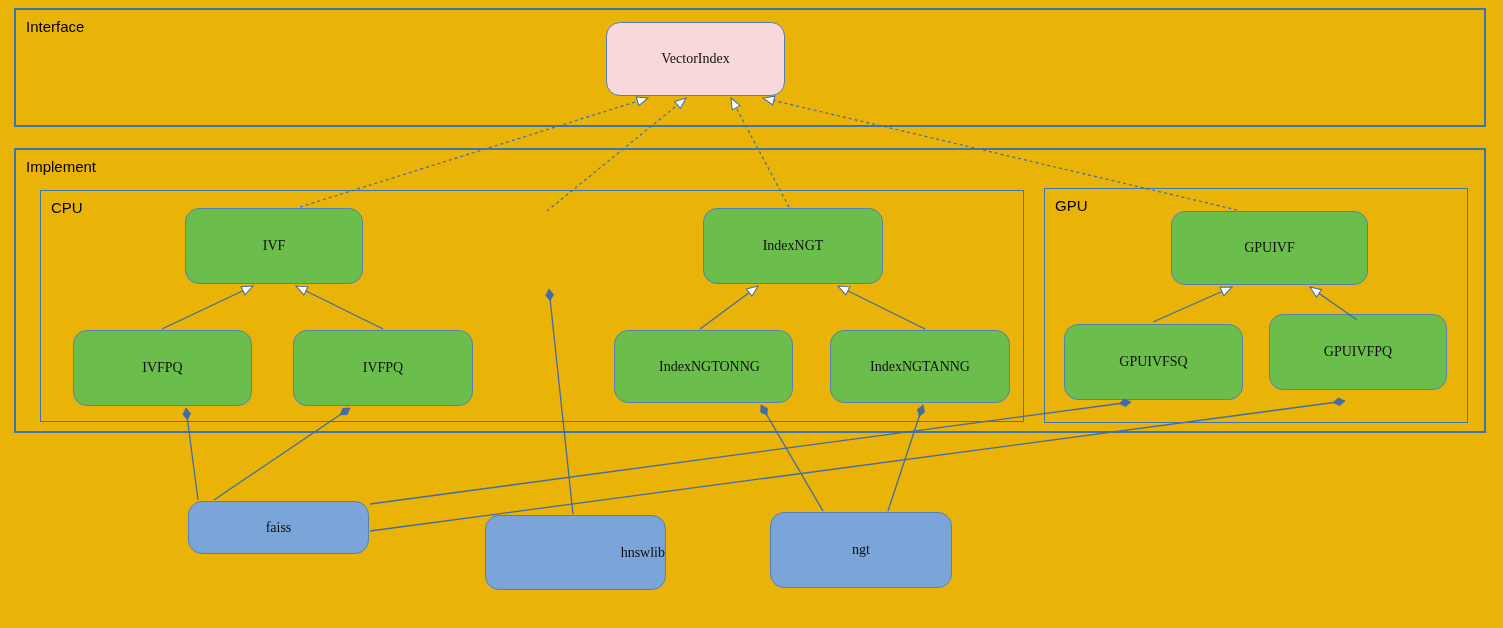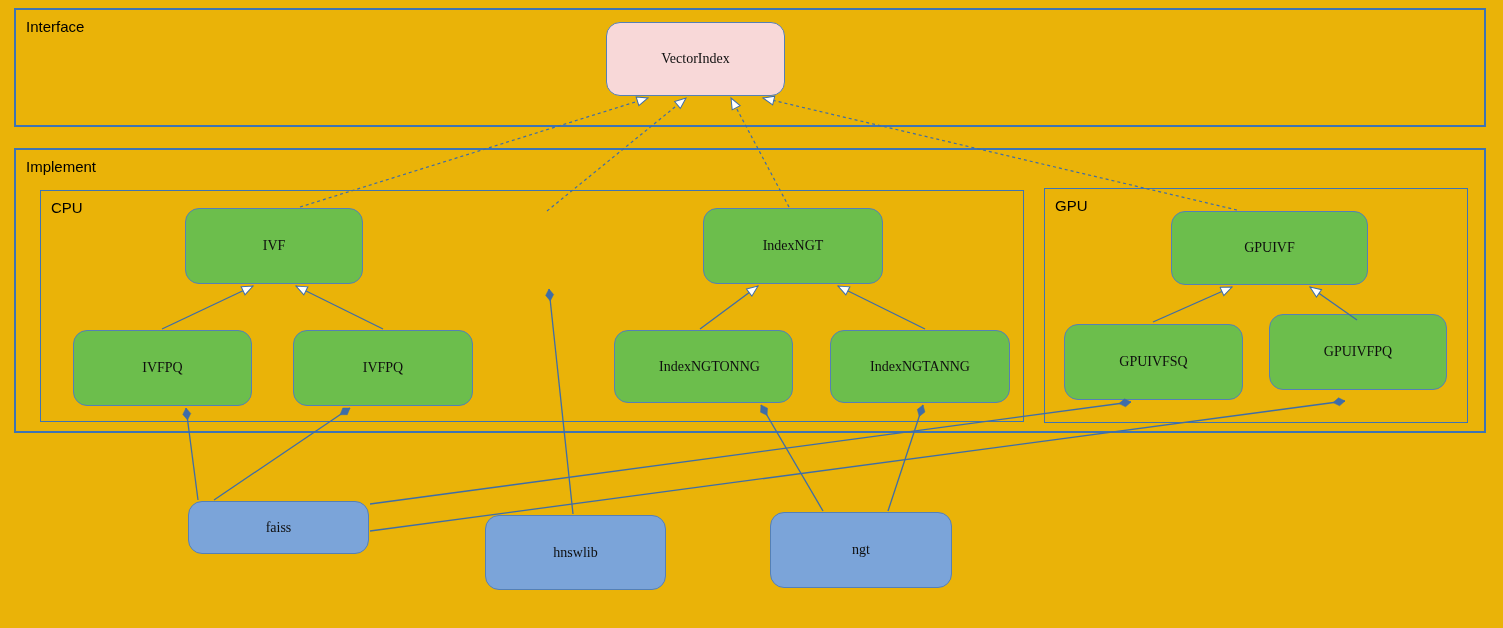--- a/index.html
+++ b/index.html
@@ -90,21 +90,21 @@
   <div class="node green" style="left:1064px;top:324px;width:179px;height:76px;">
     <span>GPUIVFSQ</span>
   </div>
   <div class="node green" style="left:1269px;top:314px;width:178px;height:76px;">
     <span>GPUIVFPQ</span>
   </div>
 
   <div class="node blue" style="left:188px;top:501px;width:181px;height:53px;">
     <span>faiss</span>
   </div>
-  <div class="node blue" style="left:485px;top:515px;width:181px;height:75px;">
+  <div class="node blue" style="left:485px;top:515px;width:181px;height:75px;justify-content:flex-end;">
     <span>hnswlib</span>
   </div>
   <div class="node blue" style="left:770px;top:512px;width:182px;height:76px;">
     <span>ngt</span>
   </div>
 
   <svg id="edge-layer" xmlns="http://www.w3.org/2000/svg">
     <defs>
       <marker id="tri" markerUnits="userSpaceOnUse" markerWidth="14" markerHeight="12" refX="12" refY="5.5" orient="auto">
         <path d="M1,1 L12,5.5 L1,10 Z" fill="#ffffff" stroke="#3e6da8" stroke-width="1"></path>

